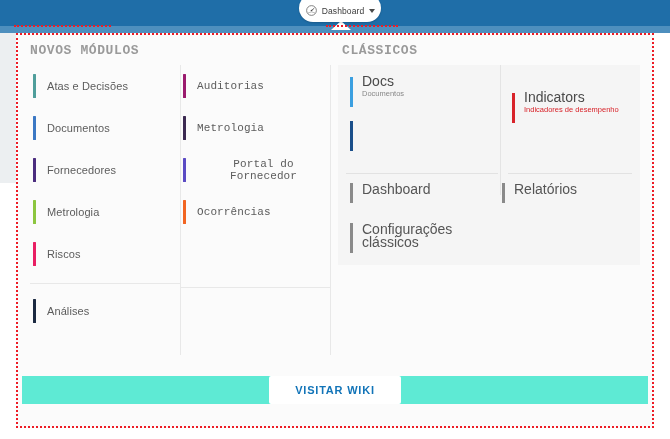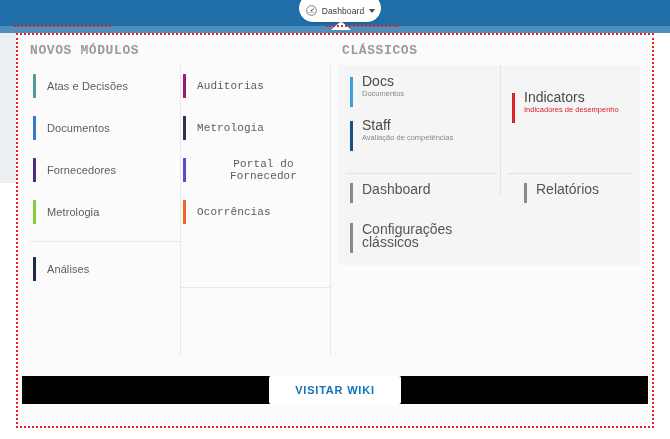--- a/index.html
+++ b/index.html
@@ -225,28 +225,28 @@
     margin-top: 1px;
   }
   .cls-sub.red { color: #d8232a; }
 
   
   .ci-docs   { left: 8px;  top: 10px;  width: 150px; }
   .ci-staff  { left: 8px;  top: 54px;  width: 150px; }
   .ci-dash   { left: 8px;  top: 118px; width: 150px; }
   .ci-config { left: 8px;  top: 158px; width: 150px; }
   .ci-ind    { left: 170px; top: 26px; width: 125px; }
-  .ci-rel    { left: 182px; top: 118px; width: 125px; }
+  .ci-rel    { left: 160px; top: 118px; width: 125px; }
 
   
   .cta-band {
     position: absolute;
     left: 6px; top: 343px;
     width: 626px; height: 28px;
-    background: #000000;
+    background: #5eead4;
     display: flex;
     align-items: center;
     justify-content: center;
   }
   .cta-button {
     background: #ffffff;
     color: #1274b8;
     font-size: 11px;
     font-weight: bold;
     letter-spacing: 0.8px;
@@ -308,20 +308,24 @@
           <span class="mod-label">Documentos</span>
         </div>
         <div class="mod-item">
           <span class="mod-bar" style="background:#4b2d7f"></span>
           <span class="mod-label">Fornecedores</span>
         </div>
         <div class="mod-item">
           <span class="mod-bar" style="background:#8cc63f"></span>
           <span class="mod-label">Metrologia</span>
         </div>
+        <div class="mod-item">
+          <span class="mod-bar" style="background:#e91e63"></span>
+          <span class="mod-label">Riscos</span>
+        </div>
         <div class="hr-sep"></div>
         <div class="mod-item">
           <span class="mod-bar" style="background:#1b2a41"></span>
           <span class="mod-label">Análises</span>
         </div>
       </div>
 
       <div class="col col-b">
         <div class="mod-item">
           <span class="mod-bar" style="background:#9b1b6e"></span>
@@ -351,24 +355,20 @@
         <div class="cls-item ci-docs">
           <span class="cls-bar" style="background:#3b9fe0; height:30px;"></span>
           <span class="cls-text">
             <span class="cls-title docs">Docs</span>
             <span class="cls-sub">Documentos</span>
           </span>
         </div>
 
         <div class="cls-item ci-staff">
           <span class="cls-bar" style="background:#1a4f8a; height:30px;"></span>
-          <span class="cls-text">
-            <span class="cls-title docs">Staff</span>
-            <span class="cls-sub">Avaliação de competências</span>
-          </span>
         </div>
 
         <div class="cls-item ci-ind">
           <span class="cls-bar" style="background:#d8232a; height:30px;"></span>
           <span class="cls-text">
             <span class="cls-title docs">Indicators</span>
             <span class="cls-sub red">Indicadores de desempenho</span>
           </span>
         </div>
 

